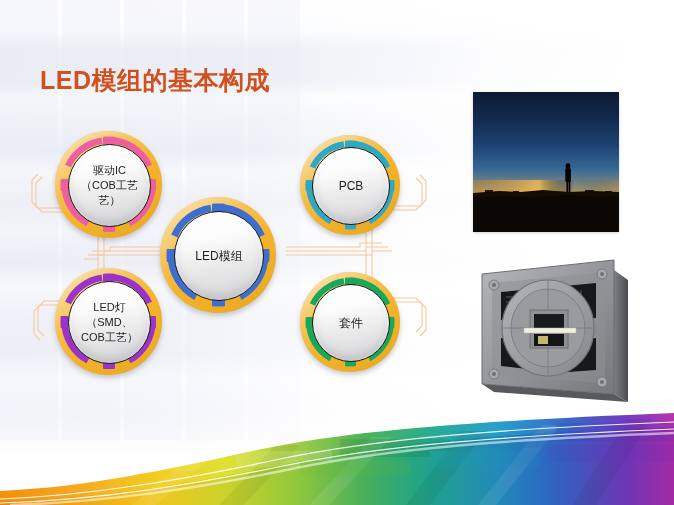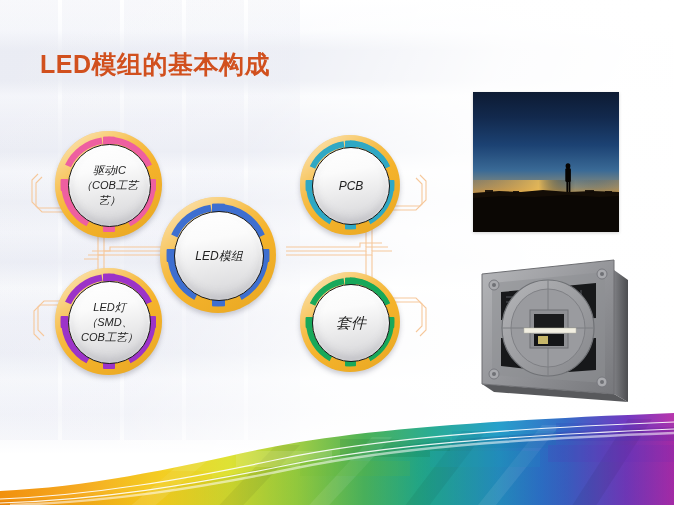--- a/index.html
+++ b/index.html
@@ -42,31 +42,31 @@
   #bands{
     position:absolute;left:0;top:0;width:300px;height:440px;
     background:repeating-linear-gradient(90deg,
       rgba(230,232,242,0.30) 0px, rgba(230,232,242,0.30) 58px,
       rgba(255,255,255,0.0) 58px, rgba(255,255,255,0.0) 62px);
     pointer-events:none;
   }
 
   
   #title{
-    position:absolute;left:40px;top:48px;
+    position:absolute;left:40px;top:64px;
     font-size:25px;font-weight:bold;letter-spacing:0.5px;
     color:#D1501E;
     white-space:nowrap;
   }
 
   
   #diagram{position:absolute;left:0;top:0;width:460px;height:420px;}
   #connectors{position:absolute;left:0;top:0;width:460px;height:420px;}
 
-  .node{position:absolute;font-style:italic;}
+  .node{position:absolute;}
   .node .ring-outer{
     position:absolute;inset:0;border-radius:50%;
     background:#F5B32B;
     box-shadow:0 3px 5px rgba(90,90,110,0.30);
   }
   .node .ring-outer::after{
     content:"";position:absolute;inset:0;border-radius:50%;
     background:linear-gradient(145deg, rgba(255,255,255,0.75) 0%, rgba(255,255,255,0.15) 38%, rgba(255,255,255,0) 55%, rgba(190,130,10,0.25) 100%);
   }
   .node .ring-color{
@@ -236,21 +236,21 @@
           <path d="M7.5 27.5 A41.5 41.5 0 0 1 39 4.2"></path>
         </g>
         <g fill="#18A85A">
           <rect x="40" y="0.5" width="11" height="7.5" rx="1"></rect>
           <rect x="82" y="40" width="7.5" height="11" rx="1"></rect>
           <rect x="40" y="82" width="11" height="7.5" rx="1"></rect>
           <rect x="0.5" y="40" width="7.5" height="11" rx="1"></rect>
         </g>
       </svg>
       <div class="disc" style="left:12px;top:12px;width:76px;height:76px;">
-        <span class="label" style="font-size:15px;">套件</span>
+        <span class="label" style="font-size:12px;">套件</span>
       </div>
     </div>
 
   </div>
 
   <div id="photo-sunset">
     <svg width="146" height="140" viewBox="0 0 146 140" preserveAspectRatio="none">
       <defs>
         <linearGradient id="sky" x1="0" y1="0" x2="0" y2="1">
           <stop offset="0%" stop-color="#0d1b33"></stop>

